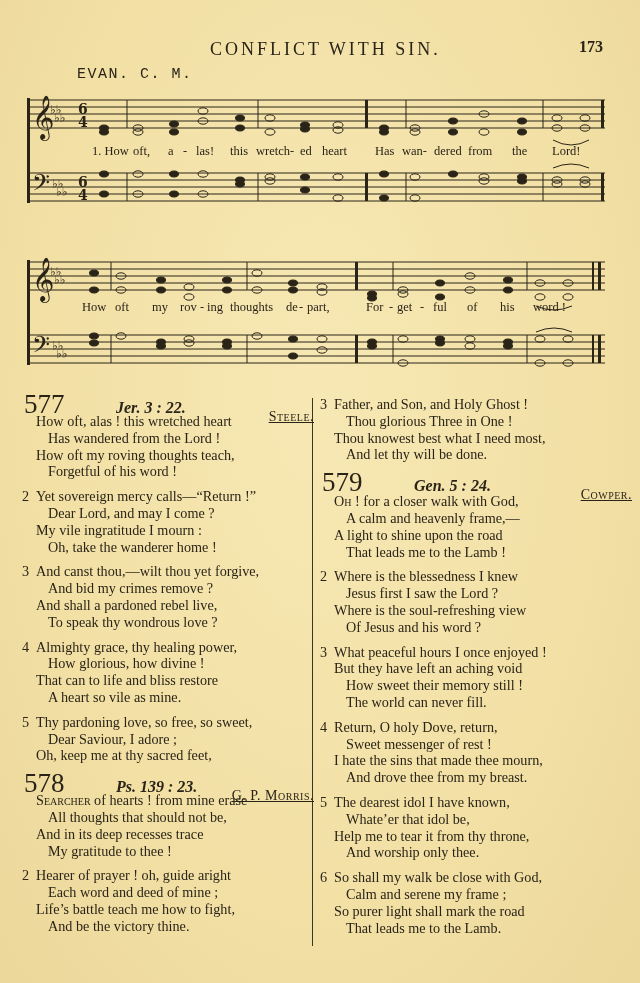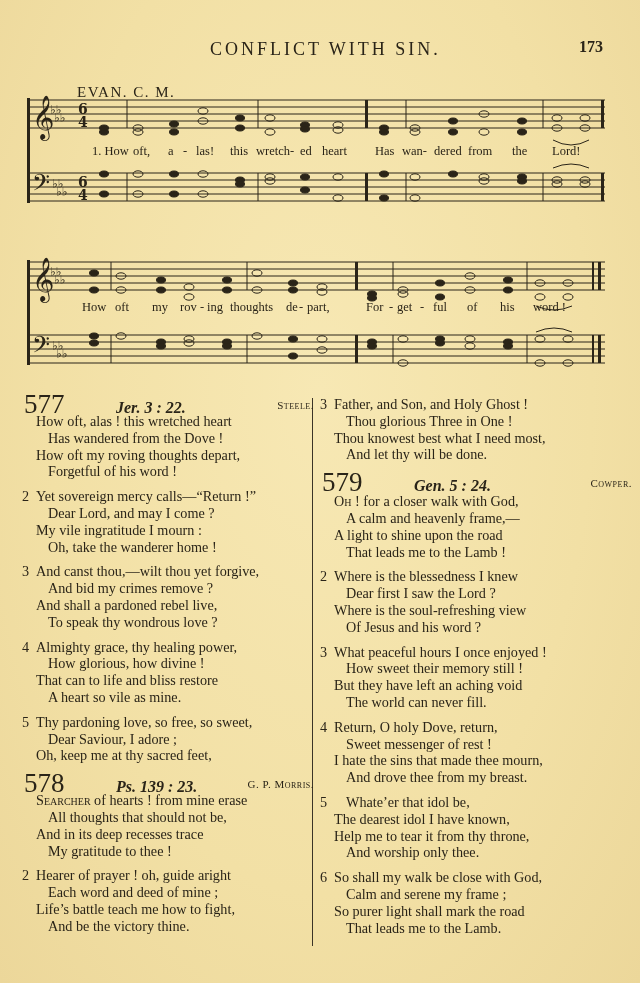--- a/index.html
+++ b/index.html
@@ -14,38 +14,38 @@
     .header {
       position: absolute; top: 39px; left: 0; width: 640px; height: 20px;
     }
     .running-title {
       position: absolute; left: 210px; top: 0; font-size: 18px; letter-spacing: 3px;
     }
     .page-number {
       position: absolute; left: 573px; top: -1px; font-size: 16px; font-weight: bold; margin-left: 6px;
     }
     .tune-title {
-      position: absolute; left: 77px; top: 84px; font-size: 15px; letter-spacing: 1.5px;
+      position: absolute; left: 77px; top: 66px; font-size: 15px; letter-spacing: 1.5px; font-family: Liberation Mono, monospace;
     }
     .system { position: absolute; left: 0; width: 640px; }
     .system svg { position: absolute; left: 0; top: 0; }
     .lyric-line {
       position: absolute; font-size: 12.5px; white-space: nowrap;
     }
     .lyric-line span { position: absolute; }
     .col { position: absolute; }
     .col-left { left: 24px; top: 393px; width: 290px; }
     .col-right { left: 322px; top: 396px; width: 300px; }
     .divider {
       position: absolute; left: 312px; top: 398px; width: 1px; height: 548px; background: #3b3427;
     }
     .hymn-head { position: relative; height: 26px; }
     .hymn-num { position: absolute; left: 0; top: -4px; font-size: 27px; line-height: 30px; }
     .hymn-ref { position: absolute; left: 92px; top: 6px; font-style: italic; font-weight: bold; font-size: 16px; }
-    .hymn-author { position: absolute; right: 0; top: 6px; font-size: 11px; font-variant: small-caps; letter-spacing: 0.5px; }
+    .hymn-author { position: absolute; right: 0; top: 16px; font-size: 14px; font-variant: small-caps; letter-spacing: 0.5px; text-decoration: underline; }
     .verse { position: relative; margin-bottom: 8px; }
     .vline { font-size: 14.2px; line-height: 16.8px; white-space: nowrap; }
     .vline.odd { padding-left: 12px; }
     .vline.even { padding-left: 24px; }
     .vnum { position: absolute; left: -2px; }
     .sc { font-variant: small-caps; }
   </style>
 </head>
 <body>
 
@@ -313,22 +313,22 @@
 
 <div class="col col-left">
   <div>
     <div class="hymn-head">
       <span class="hymn-num">577</span>
       <span class="hymn-ref">Jer. 3 : 22.</span>
       <span class="hymn-author">Steele.</span>
     </div>
     <div class="verse" style="margin-top:-6px">
       <div class="vline odd">How oft, alas ! this wretched heart</div>
-      <div class="vline even">Has wandered from the Dove !</div>
-      <div class="vline odd">How oft my roving thoughts depart,</div>
+      <div class="vline even">Has wandered from the Lord !</div>
+      <div class="vline odd">How oft my roving thoughts teach,</div>
       <div class="vline even">Forgetful of his word !</div>
     </div>
     <div class="verse">
       <span class="vnum vline">2</span>
       <div class="vline odd">Yet sovereign mercy calls—“Return !”</div>
       <div class="vline even">Dear Lord, and may I come ?</div>
       <div class="vline odd">My vile ingratitude I mourn :</div>
       <div class="vline even">Oh, take the wanderer home !</div>
     </div>
     <div class="verse">
@@ -392,42 +392,42 @@
     </div>
     <div class="verse" style="margin-top:-4px">
       <div class="vline odd"><span class="sc">Oh</span><span> ! for a closer walk with God,</span></div>
       <div class="vline even">A calm and heavenly frame,—</div>
       <div class="vline odd">A light to shine upon the road</div>
       <div class="vline even">That leads me to the Lamb !</div>
     </div>
     <div class="verse">
       <span class="vnum vline">2</span>
       <div class="vline odd">Where is the blessedness I knew</div>
-      <div class="vline even">Dear first I saw the Lord ?</div>
+      <div class="vline even">Jesus first I saw the Lord ?</div>
       <div class="vline odd">Where is the soul-refreshing view</div>
       <div class="vline even">Of Jesus and his word ?</div>
     </div>
     <div class="verse">
       <span class="vnum vline">3</span>
       <div class="vline odd">What peaceful hours I once enjoyed !</div>
+      <div class="vline odd">But they have left an aching void</div>
       <div class="vline even">How sweet their memory still !</div>
-      <div class="vline odd">But they have left an aching void</div>
       <div class="vline even">The world can never fill.</div>
     </div>
     <div class="verse">
       <span class="vnum vline">4</span>
       <div class="vline odd">Return, O holy Dove, return,</div>
       <div class="vline even">Sweet messenger of rest !</div>
       <div class="vline odd">I hate the sins that made thee mourn,</div>
       <div class="vline even">And drove thee from my breast.</div>
     </div>
     <div class="verse">
       <span class="vnum vline">5</span>
+      <div class="vline odd">The dearest idol I have known,</div>
       <div class="vline even">Whate’er that idol be,</div>
-      <div class="vline odd">The dearest idol I have known,</div>
       <div class="vline odd">Help me to tear it from thy throne,</div>
       <div class="vline even">And worship only thee.</div>
     </div>
     <div class="verse">
       <span class="vnum vline">6</span>
       <div class="vline odd">So shall my walk be close with God,</div>
       <div class="vline even">Calm and serene my frame ;</div>
       <div class="vline odd">So purer light shall mark the road</div>
       <div class="vline even">That leads me to the Lamb.</div>
     </div>

